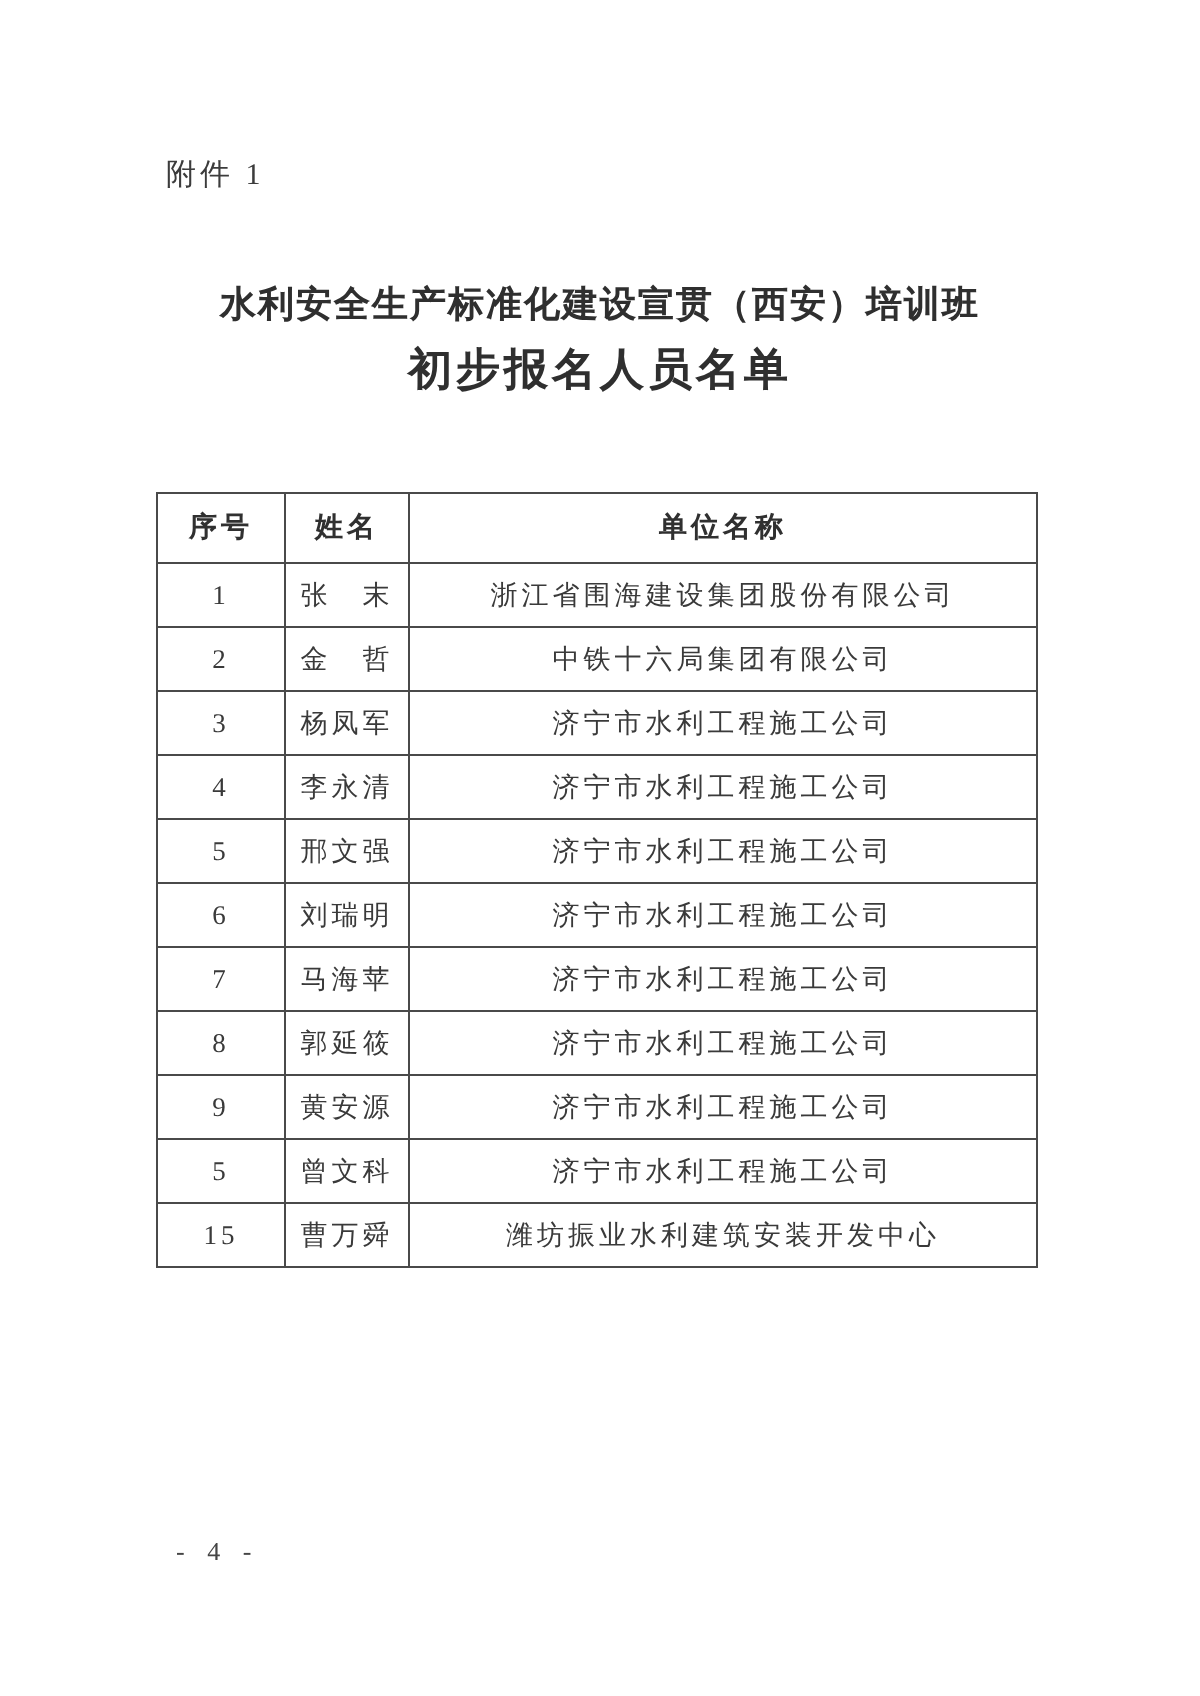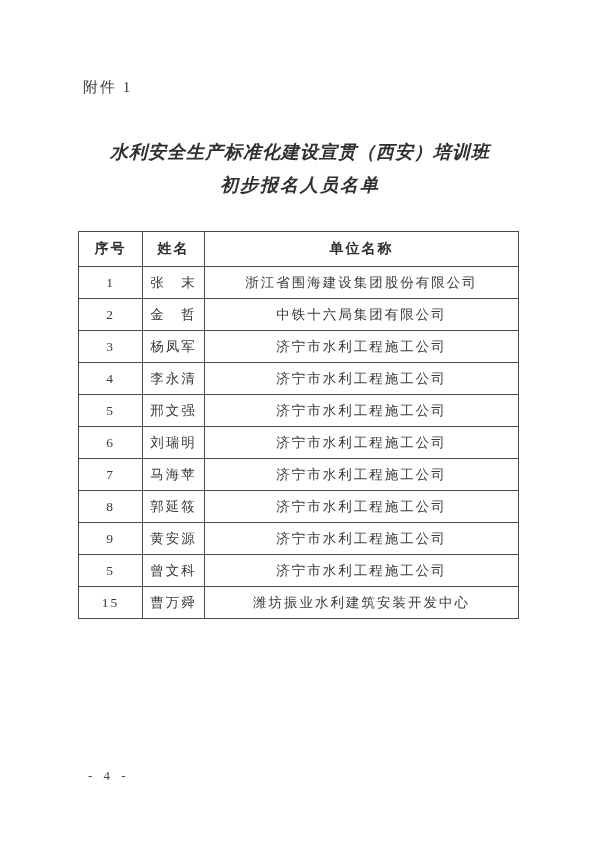--- a/index.html
+++ b/index.html
@@ -24,37 +24,36 @@
   }
   .title-block {
     position: absolute;
     top: 141px;
     left: 0;
     width: 100%;
     text-align: center;
     font-family: "Liberation Sans", "DejaVu Sans", sans-serif;
     font-weight: bold;
     color: #2f2f2f;
-    font-style: italic;
   }
   .title-line1 {
     font-size: 18px;
     letter-spacing: 1px;
     line-height: 22px;
   }
   .title-line2 {
-    font-size: 18px;
+    font-size: 22px;
     letter-spacing: 2px;
     line-height: 22px;
     margin-top: 11px;
   }
   table.roster {
     position: absolute;
     left: 78px;
-    top: 231px;
+    top: 246px;
     width: 440px;
     border-collapse: collapse;
     table-layout: fixed;
   }
   table.roster th, table.roster td {
     border: 1px solid #4a4a4a;
     text-align: center;
     vertical-align: middle;
     color: #3a3a3a;
     overflow: hidden;

